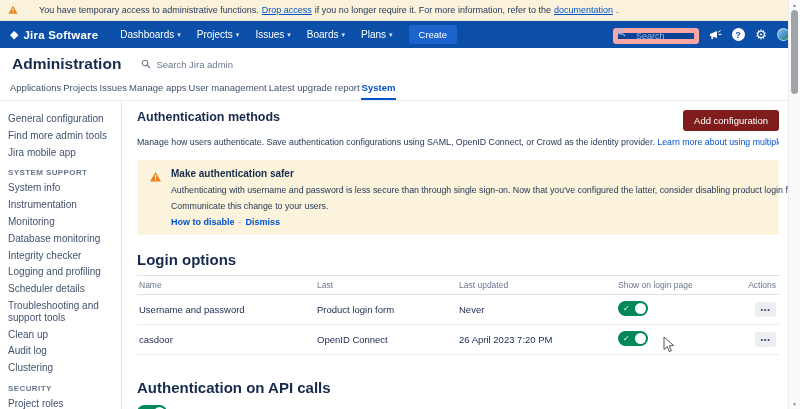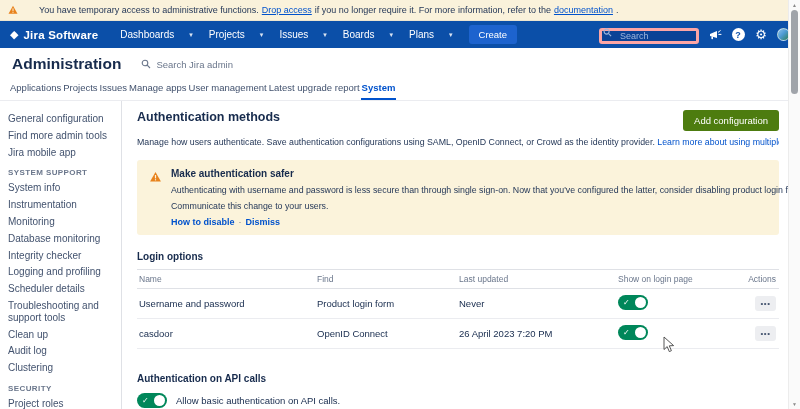--- a/index.html
+++ b/index.html
@@ -10,26 +10,26 @@
   
   .banner { height:21px; background:#FAF2DB; display:flex; align-items:center; padding:0 8px; font-size:9px; color:#253858; gap:21px; border-bottom:1px solid rgba(0,0,0,0.05); }
   .banner a { color:#0052CC; text-decoration:underline; margin:0 3px; cursor:pointer; }
   .warn-tri { width:10px; height:10px; flex:0 0 auto; }
 
   
   .topnav { height:27px; background:#0B4FA8; display:flex; align-items:center; padding:0 10px; color:#fff; }
   .brand { display:flex; align-items:center; gap:5px; margin-right:22px; cursor:pointer; }
   .brand-mark { font-size:11px; color:#fff; }
   .brand-name { font-size:11.5px; font-weight:700; letter-spacing:0.2px; }
-  .nav-item { display:flex; align-items:center; gap:15px; font-size:10px; margin-right:16px; cursor:pointer; }
+  .nav-item { display:flex; align-items:center; gap:3px; font-size:10px; margin-right:16px; cursor:pointer; }
   .chev { font-size:7px; opacity:0.85; }
   .create-btn { background:#1D63CE; border:none; color:#fff; font-size:9.5px; font-family:inherit; padding:4px 10px; border-radius:3px; cursor:pointer; }
   .nav-right { margin-left:auto; display:flex; align-items:center; gap:9px; }
   .nav-search { position:relative; }
-  .nav-search input { width:100px; height:16px; background:#0A4296; border:3px solid #fca5a5; border-radius:3px; color:#CFE0F7; font-size:9px; font-family:inherit; padding:0 7px 0 18px; }
+  .nav-search input { width:86px; height:16px; background:#0A4296; border:5px solid #fca5a5; border-radius:3px; color:#CFE0F7; font-size:9px; font-family:inherit; padding:0 7px 0 18px; }
   .nav-search input::placeholder { color:#9FB6DC; }
   .mag { position:absolute; left:4px; top:3px; }
   .nav-ico { width:14px; height:14px; display:flex; align-items:center; justify-content:center; cursor:pointer; }
   .gear-glyph { font-size:13px; color:#fff; line-height:1; }
   .help-circle { width:13px; height:13px; border-radius:50%; background:#fff; color:#0B4FA8; font-size:9px; font-weight:700; display:flex; align-items:center; justify-content:center; }
   .avatar { width:13px; height:13px; border-radius:50%; background:linear-gradient(135deg,#8FC3EA 0%,#4E9BD4 45%,#2E7D52 100%); border:1px solid rgba(255,255,255,0.6); }
 
   
   .admin-header { display:flex; align-items:center; padding:7px 12px 5px 12px; gap:20px; }
   .admin-title { font-size:15.5px; font-weight:700; color:#172B4D; }
@@ -42,35 +42,35 @@
 
   
   .body-wrap { display:flex; height:312px; }
   .sidebar { width:122px; flex:0 0 122px; border-right:1px solid #DFE1E6; padding:12px 6px 0 8px; }
   .side-item { font-size:10px; color:#42526E; margin-bottom:5px; line-height:1.18; cursor:pointer; }
   .side-heading { font-size:8px; font-weight:700; color:#6B778C; letter-spacing:0.4px; margin:10px 0 5px 0; }
 
   .main { flex:1; padding:9px 21px 0 15px; min-width:0; }
   .main-head-row { display:flex; align-items:flex-start; justify-content:space-between; height:20px; }
   .main-title { font-size:12.5px; font-weight:700; color:#172B4D; }
-  .add-btn { background:#4d7c0f; color:#fff; border:none; font-family:inherit; font-size:9.5px; padding:5px 11px; border-radius:3px; cursor:pointer; }
+  .add-btn { background:#7f1d1d; color:#fff; border:none; font-family:inherit; font-size:9.5px; padding:5px 11px; border-radius:3px; cursor:pointer; }
   .main-desc { margin-top:7px; font-size:8.8px; color:#253858; white-space:nowrap; overflow:hidden; }
   .main-desc a, .inline-link { color:#0052CC; text-decoration:none; cursor:pointer; }
 
   
   .warn-box { margin-top:13px; background:#FBF3DB; border-radius:3px; padding:8px 12px; display:flex; gap:9px; }
   .warn-box-icon { flex:0 0 auto; padding-top:1px; }
   .warn-title { font-size:10px; font-weight:700; color:#172B4D; line-height:12px; }
   .warn-p { font-size:8.8px; color:#253858; margin-top:5px; line-height:1.2; white-space:nowrap; overflow:hidden; }
   .warn-links { margin-top:6px; font-size:9px; font-weight:700; }
   .warn-links a { color:#0052CC; cursor:pointer; text-decoration:none; }
   .warn-sep { color:#6B778C; margin:0 4px; font-weight:400; }
 
   
-  .section-heading { margin-top:16px; font-size:10px; font-weight:700; color:#172B4D; }
+  .section-heading { margin-top:16px; font-size:15px; font-weight:700; color:#172B4D; }
   .tbl { margin-top:7px; }
   .tbl-header { display:flex; align-items:center; border-top:1px solid #DFE1E6; border-bottom:1px solid #DFE1E6; padding:4px 0; font-size:8.5px; color:#6B778C; }
   .tbl-row { display:flex; align-items:center; border-bottom:1px solid #EBECF0; padding:6px 0; font-size:9.5px; color:#172B4D; min-height:27px; }
   .c-name { width:180px; padding-left:2px; }
   .c-type { width:142px; }
   .c-upd { width:159px; }
   .c-show { width:130px; }
   .c-act { flex:1; display:flex; justify-content:flex-end; padding-right:3px; }
 
   .toggle { position:relative; width:30px; height:15px; border-radius:8px; background:#00875A; display:inline-block; cursor:pointer; flex:0 0 auto; }
@@ -223,21 +223,21 @@
           <div class="warn-links">
             <a>How to disable</a><span class="warn-sep">·</span><a>Dismiss</a>
           </div>
         </div>
       </div>
 
       <div class="section-heading">Login options</div>
       <div class="tbl">
         <div class="tbl-header">
           <span class="c-name">Name</span>
-          <span class="c-type">Find</span>
+          <span class="c-type">Last</span>
           <span class="c-upd">Last updated</span>
           <span class="c-show">Show on login page</span>
           <span class="c-act">Actions</span>
         </div>
         <div class="tbl-row">
           <span class="c-name">Username and password</span>
           <span class="c-type">Product login form</span>
           <span class="c-upd">Never</span>
           <span class="c-show">
             <span class="toggle"><span class="check">✓</span><span class="knob"></span></span>

